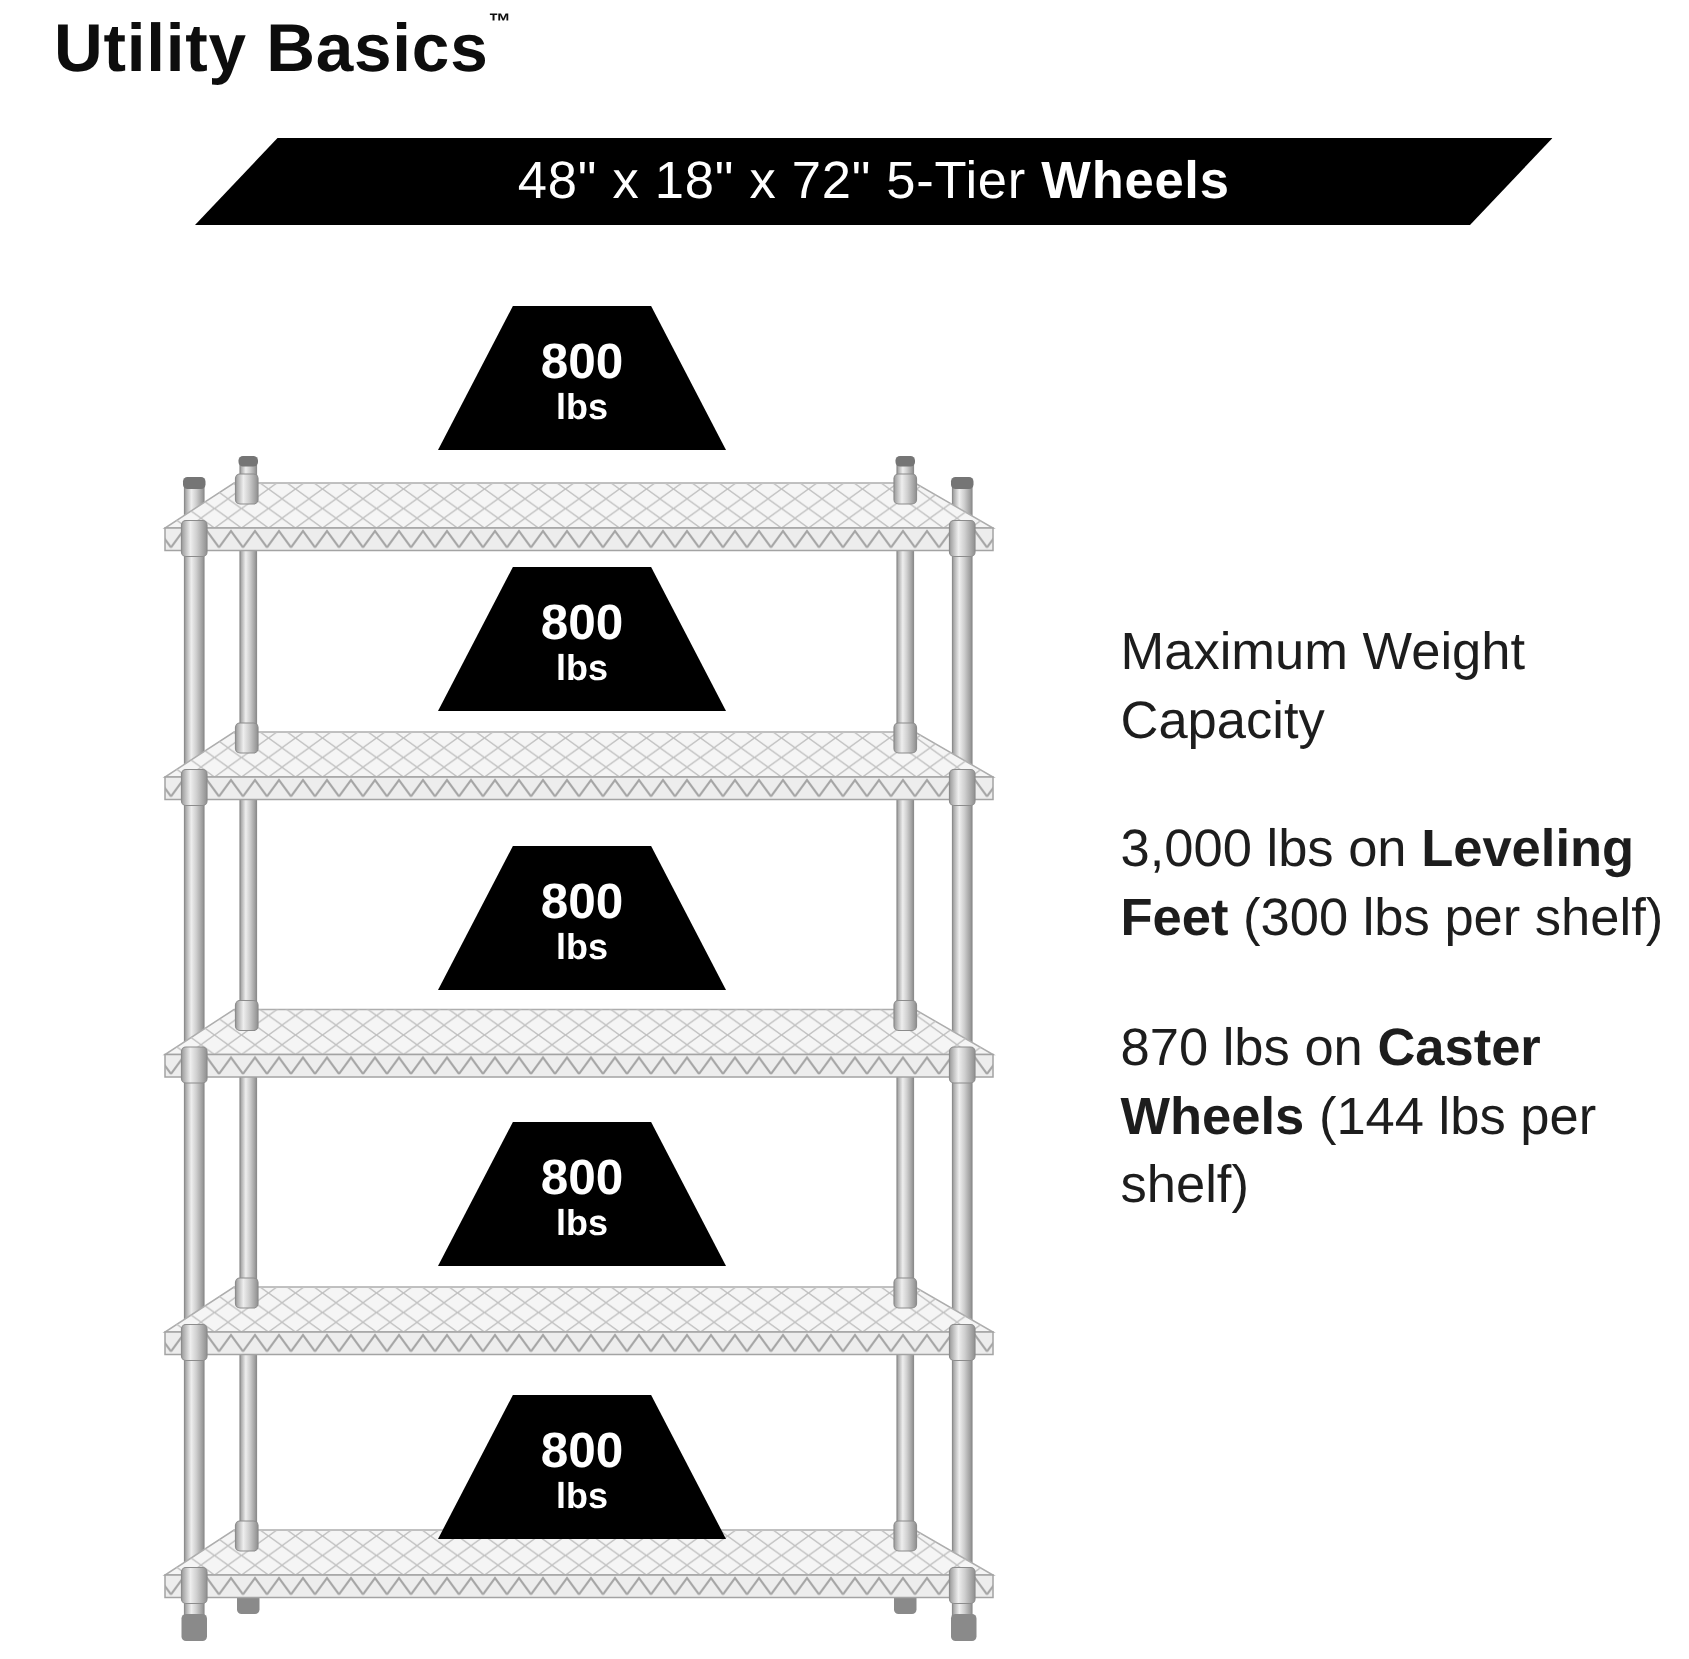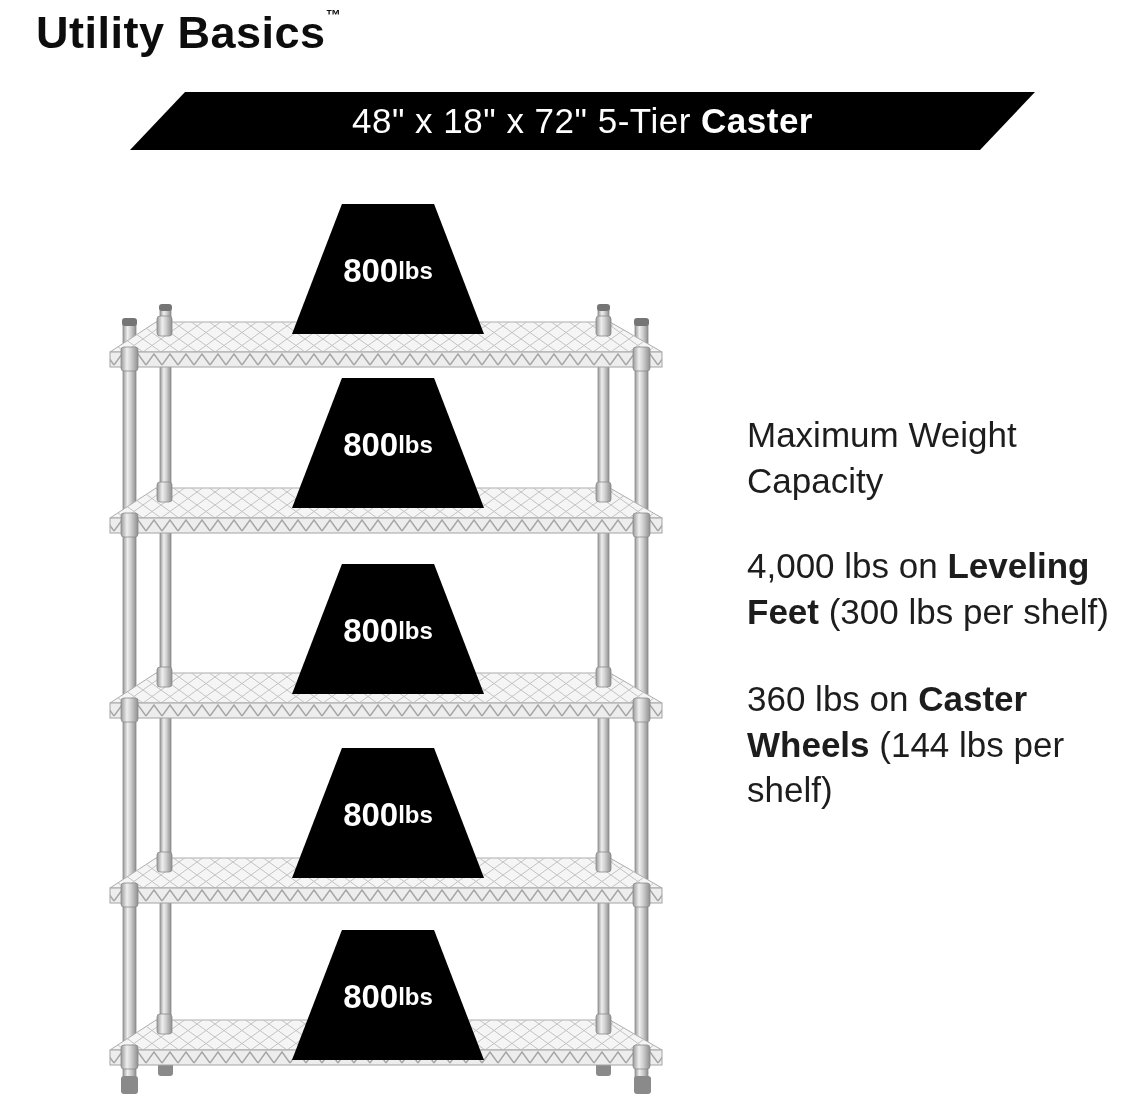--- a/index.html
+++ b/index.html
@@ -26,24 +26,24 @@
     display:flex;align-items:center;justify-content:center;
     color:#ffffff;font-size:35px;letter-spacing:0.5px;white-space:pre;
   }
   .banner .bold{font-weight:700;}
   
   .rack{
     position:absolute;left:78px;top:300px;width:580px;height:795px;
   }
   
   .badge{
-    position:absolute;left:272px;width:192px;height:130px;
+    position:absolute;left:272px;width:192px;height:96px;
     background:#000000;
     clip-path:polygon(26% 0,74% 0,100% 100%,0 100%);
-    display:flex;align-items:center;justify-content:center;
+    display:flex;flex-direction:column;align-items:center;justify-content:center;
     color:#ffffff;font-weight:700;text-align:right;padding-top:4px;box-sizing:border-box;
   }
   .badge .val{font-size:33px;line-height:1.08;}
   .badge .unit{font-size:24px;line-height:1.08;}
   
   .info{
     position:absolute;left:727px;top:412px;width:390px;
     color:#1d1d1d;font-size:35px;line-height:1.3;
   }
   .info .heading{margin:0 0 40px 0;font-weight:400;}
@@ -53,21 +53,21 @@
 </head>
 <body>
 
 <div class="page">
 
   <div class="brand">
     <span>Utility Basics</span><sup>™</sup>
   </div>
 
   <div class="banner">
-    <span>48" x 18" x 72" 5-Tier </span><span class="bold">Caster</span>
+    <span>48" x 18" x 72" 5-Tier </span><span class="bold">Wheels</span>
   </div>
 
   <svg class="rack" viewBox="0 0 580 795" aria-hidden="true">
     <defs>
       <linearGradient id="postGrad" x1="0" y1="0" x2="1" y2="0">
         <stop offset="0" stop-color="#9a9a9a"></stop>
         <stop offset="0.35" stop-color="#eeeeee"></stop>
         <stop offset="0.6" stop-color="#cfcfcf"></stop>
         <stop offset="1" stop-color="#8f8f8f"></stop>
       </linearGradient>
@@ -167,17 +167,17 @@
     <span class="val">800</span>
     <span class="unit">lbs</span>
   </div>
   <div class="badge" style="top:930px">
     <span class="val">800</span>
     <span class="unit">lbs</span>
   </div>
 
   <div class="info">
     <p class="heading">Maximum Weight Capacity</p>
-    <p><span>4,000 lbs on </span><b>Leveling Feet</b><span> (300 lbs per shelf)</span></p>
-    <p><span>360 lbs on </span><b>Caster Wheels</b><span> (144 lbs per shelf)</span></p>
+    <p><span>3,000 lbs on </span><b>Leveling Feet</b><span> (300 lbs per shelf)</span></p>
+    <p><span>870 lbs on </span><b>Caster Wheels</b><span> (144 lbs per shelf)</span></p>
   </div>
 
 </div>
 
 </body></html>

